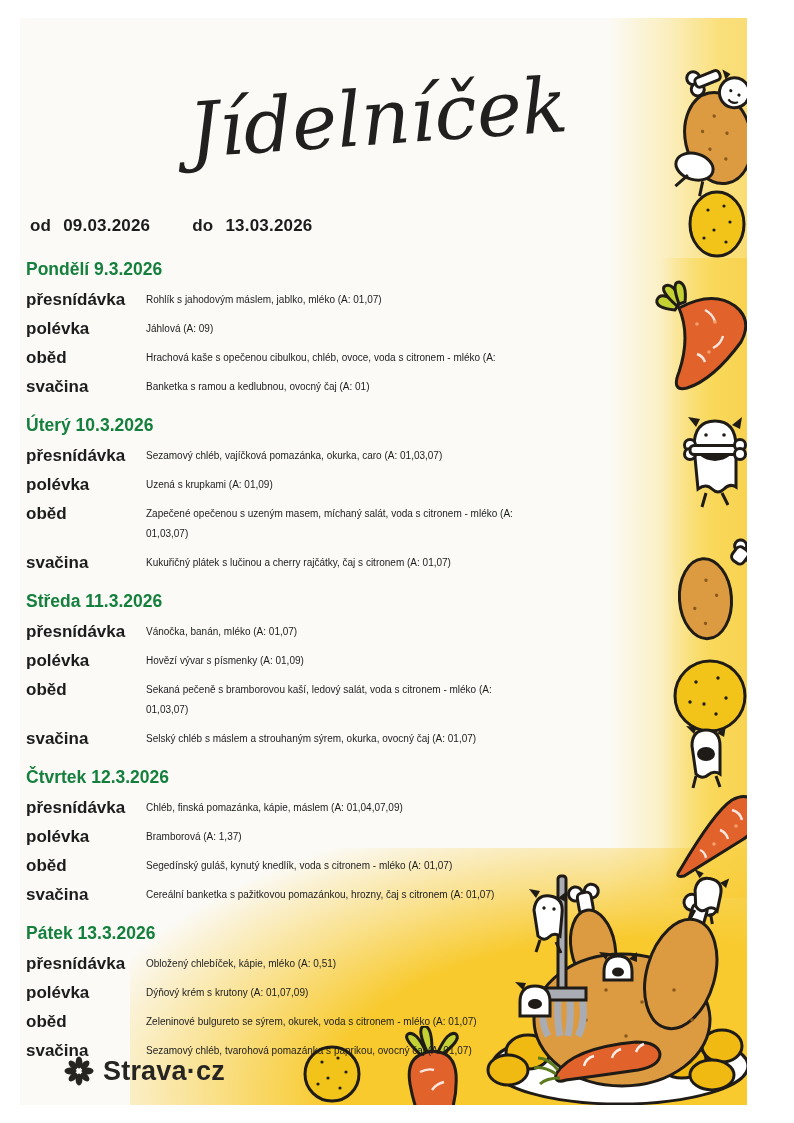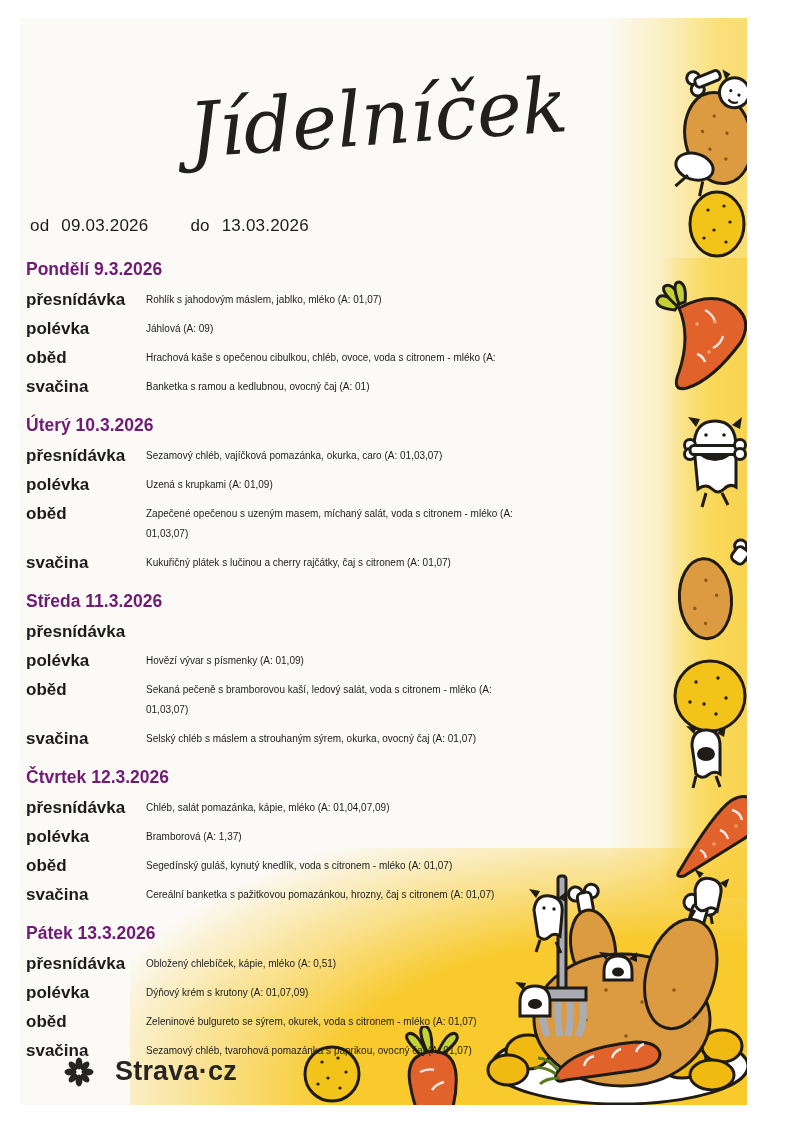--- a/index.html
+++ b/index.html
@@ -12,32 +12,32 @@
   .wash-right{left:587px;top:0;width:140px;height:1087px;
     background:linear-gradient(to right, rgba(251,229,150,0) 0%, rgba(251,228,140,.55) 45%, rgba(250,221,110,.9) 80%, #f9dc74 100%);}
   .wash-right2{left:640px;top:240px;width:87px;height:640px;
     background:linear-gradient(to right, rgba(249,214,80,0) 0%, rgba(249,214,80,.8) 60%, #f8d352 100%);}
   .wash-bottom{left:110px;top:830px;width:617px;height:257px;
     background:radial-gradient(95% 115% at 82% 95%, #f8ca2e 0%, #f8ca2e 52%, rgba(248,202,46,.55) 72%, rgba(248,202,46,0) 98%);}
   .illus{position:absolute;z-index:2;}
   
   .title-wrap{position:absolute;left:140px;top:14px;z-index:5;}
   .content{position:absolute;left:6px;top:198px;width:660px;z-index:5;}
-  .daterow{font-size:17px;font-weight:normal;letter-spacing:.2px;margin:0 0 0 4px;}
+  .daterow{font-size:17px;font-weight:bold;letter-spacing:.2px;margin:0 0 0 4px;}
   .daterow .gap{display:inline-block;width:42px;}
   .daterow .sp{display:inline-block;width:12px;}
   .menu{margin-top:22px;}
   .menu section{margin:0 0 0 0;padding-top:8px;}
   .menu section:first-child{padding-top:0;}
-  .menu h2{font-size:17.5px;line-height:22px;margin:0 0 10px 0;font-weight:bold;color:#701a75;}
+  .menu h2{font-size:17.5px;line-height:22px;margin:0 0 10px 0;font-weight:bold;color:#15803d;}
   .row{display:flex;margin-bottom:9px;}
   .lab{width:120px;flex:0 0 120px;font-weight:bold;font-size:17px;line-height:20px;}
   .desc{font-size:10px;line-height:20px;}
   .desc div{white-space:nowrap;}
-  .logo{position:absolute;left:44px;top:1038px;z-index:6;display:flex;align-items:flex-end;gap:21px;}
+  .logo{position:absolute;left:44px;top:1038px;z-index:6;display:flex;align-items:flex-start;gap:9px;}
   .logo-text{font-size:27px;font-weight:bold;color:#262522;letter-spacing:.2px;}
   svg{display:block;}
 </style>
 </head>
 <body>
 
 <div class="page">
   <div class="inner">
 
     <div class="wash wash-right"></div>
@@ -343,20 +343,23 @@
               <div class="lab">svačina</div>
               <div class="desc">
                 <div>Kukuřičný plátek s lučinou a cherry rajčátky, čaj s citronem  (A: 01,07)</div>
               </div>
             </div>
           </section>
           <section>
             <h2>Středa 11.3.2026</h2>
             <div class="row">
               <div class="lab">přesnídávka</div>
+              <div class="desc">
+                <div>Vánočka, banán, mléko  (A: 01,07)</div>
+              </div>
             </div>
             <div class="row">
               <div class="lab">polévka</div>
               <div class="desc">
                 <div>Hovězí vývar s písmenky  (A: 01,09)</div>
               </div>
             </div>
             <div class="row">
               <div class="lab">oběd</div>
               <div class="desc">
@@ -369,21 +372,21 @@
               <div class="desc">
                 <div>Selský chléb s máslem a strouhaným sýrem, okurka, ovocný čaj  (A: 01,07)</div>
               </div>
             </div>
           </section>
           <section>
             <h2>Čtvrtek 12.3.2026</h2>
             <div class="row">
               <div class="lab">přesnídávka</div>
               <div class="desc">
-                <div>Chléb, salát pomazánka, kápie, mléko  (A: 01,04,07,09)</div>
+                <div>Chléb, finská pomazánka, kápie, máslem  (A: 01,04,07,09)</div>
               </div>
             </div>
             <div class="row">
               <div class="lab">polévka</div>
               <div class="desc">
                 <div>Bramborová  (A: 1,37)</div>
               </div>
             </div>
             <div class="row">
               <div class="lab">oběd</div>

